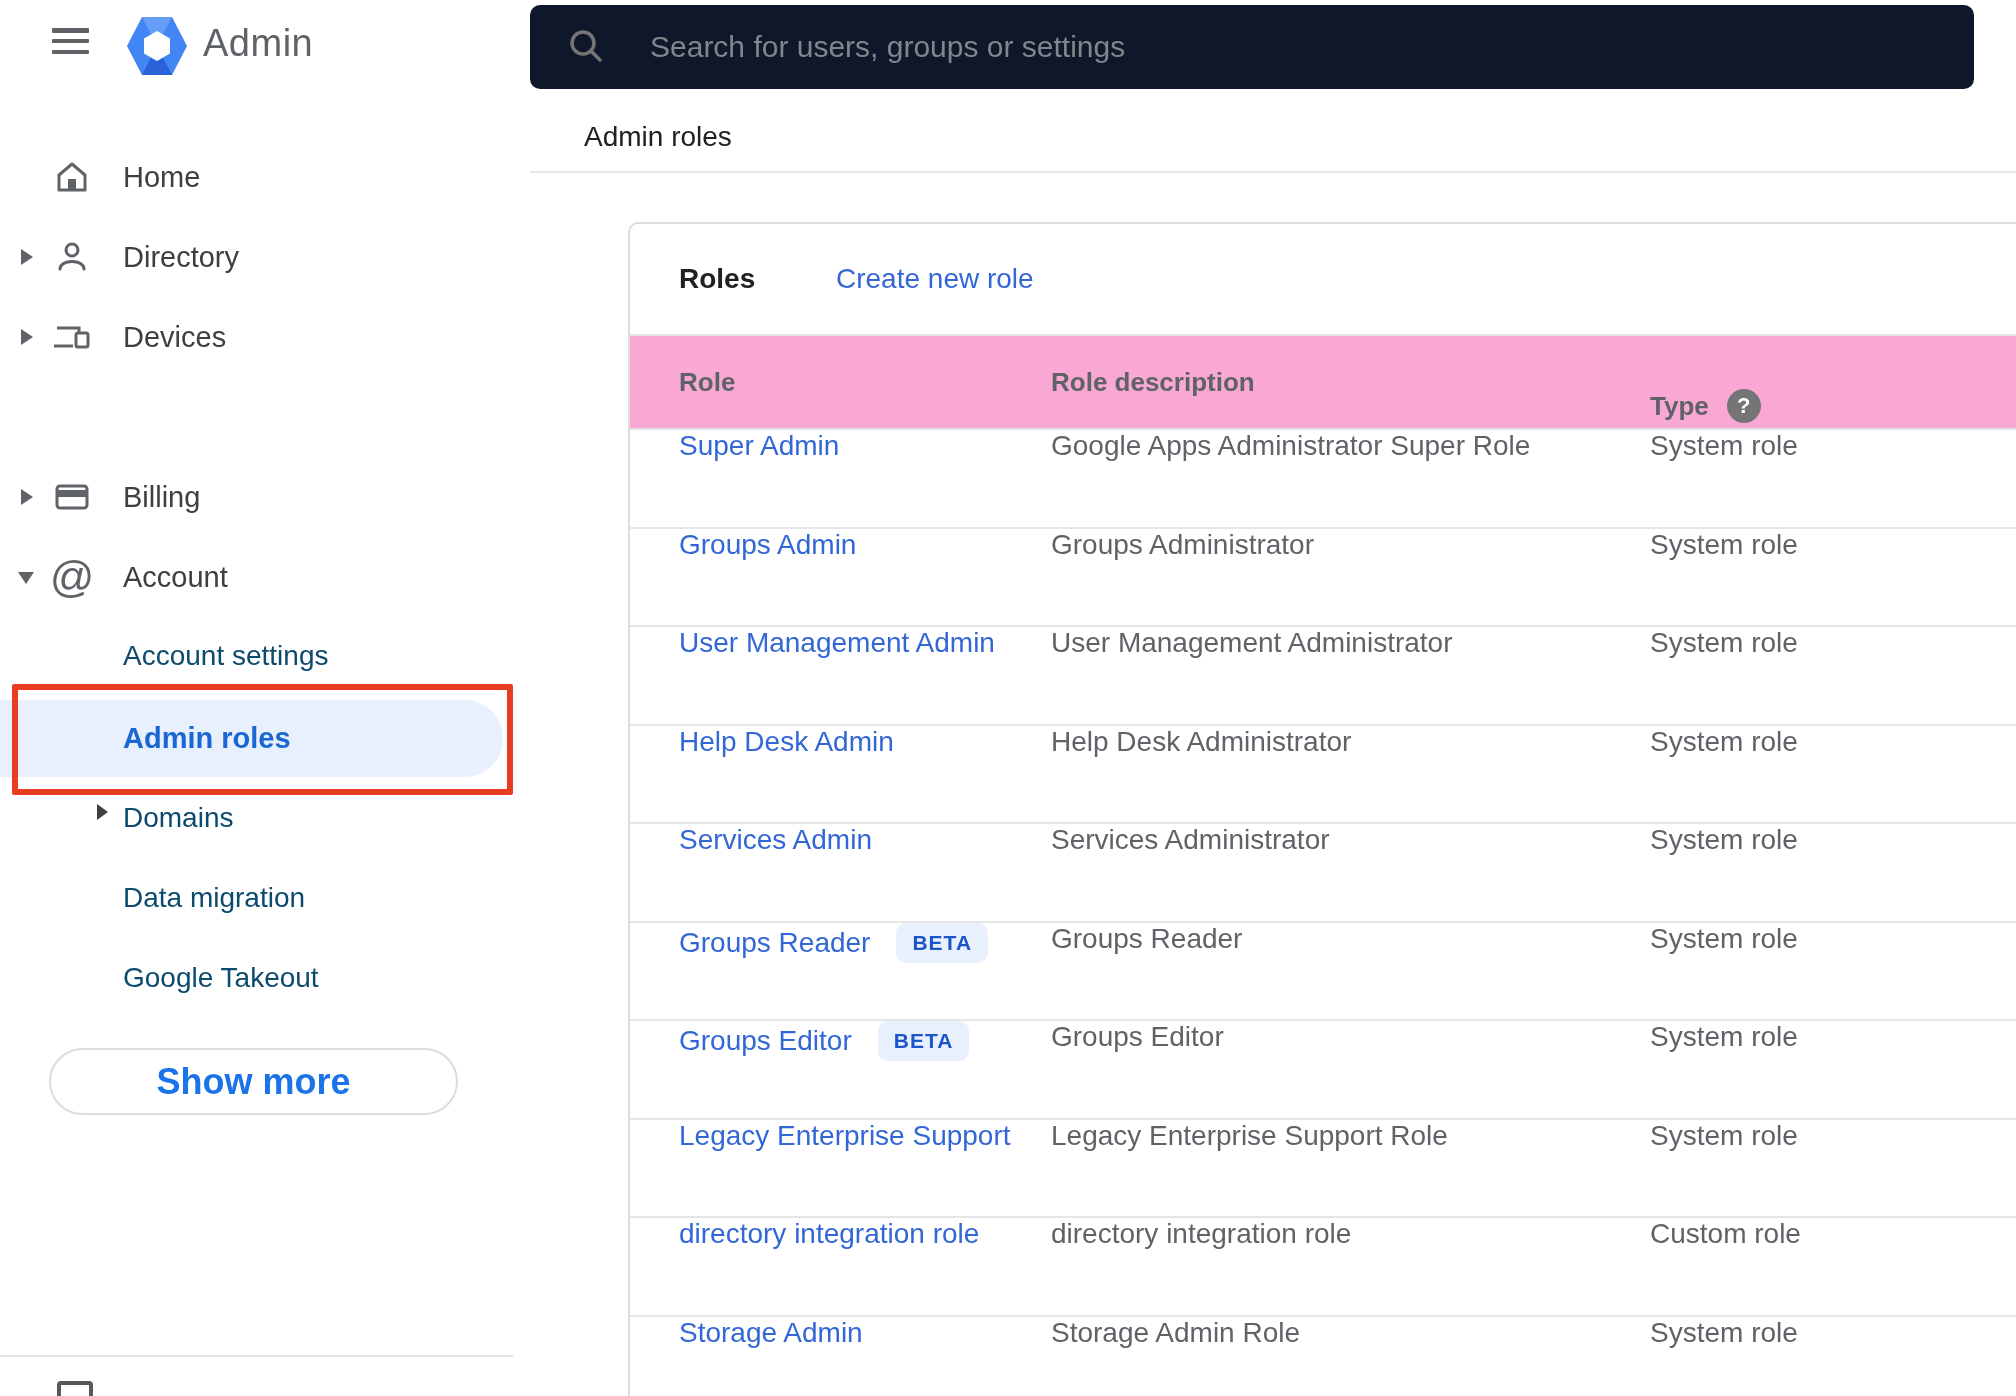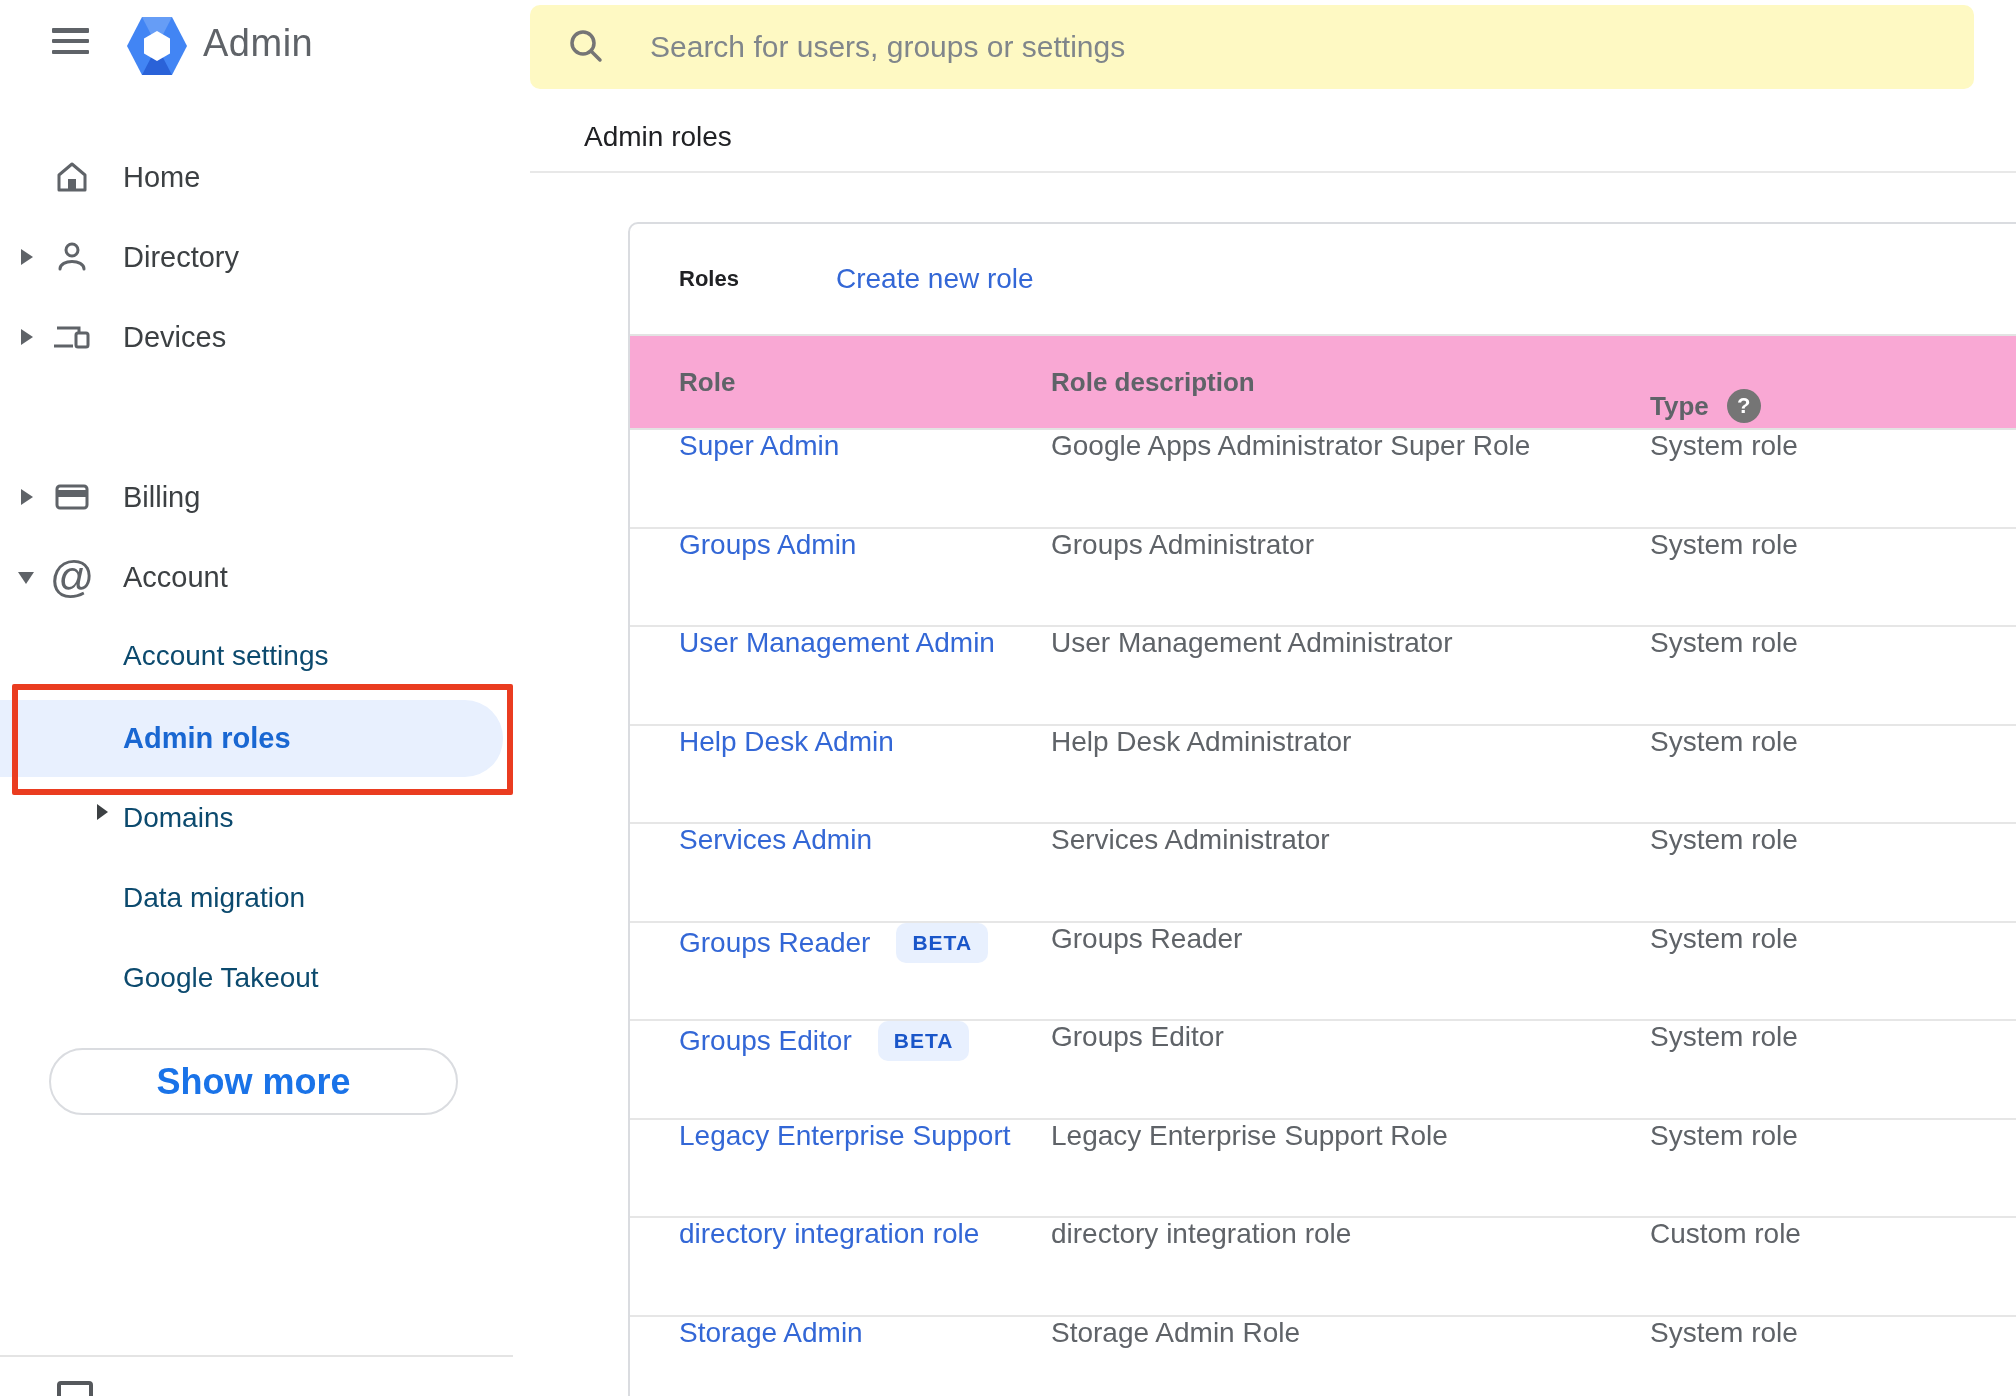--- a/index.html
+++ b/index.html
@@ -38,31 +38,31 @@
 
   .show-more { position:absolute; left:49px; top:1048px; width:409px; height:67px;
     background:#fff; border:2px solid #dadce0; border-radius:34px; cursor:pointer;
     font-family:"Liberation Sans", sans-serif; font-size:36px; font-weight:700; color:var(--show_more_blue); }
   .sb-divider { position:absolute; left:0; top:1355px; width:513px; height:2px; background:#e4e4e4; }
   .clipped-icon { position:absolute; left:57px; top:1381px; width:36px; height:26px;
     border:4px solid #55585c; border-radius:4px; }
 
   
   .searchbar { position:absolute; left:530px; top:5px; width:1444px; height:84px;
-    background:#fef9c3; border-radius:10px; display:flex; align-items:center; cursor:text; }
+    background:#0f172a; border-radius:10px; display:flex; align-items:center; cursor:text; }
   .searchbar svg { margin-left:36px; }
   .search-ph { margin-left:44px; font-size:30px; color:#80868b; }
 
   .page-title { position:absolute; left:584px; top:121px; font-size:28px; color:#202124; }
   .title-divider { position:absolute; left:530px; top:171px; width:1486px; height:2px; background:#e8e8e8; }
 
   .card { position:absolute; left:628px; top:222px; width:1390px; height:1180px;
     background:#fff; border:2px solid #dadce0; border-radius:10px 0 0 0; }
   .card-head { height:110px; display:flex; align-items:center; padding-left:49px; }
-  .card-title { width:157px; font-size:22px; font-weight:700; color:#202124; }
+  .card-title { width:157px; font-size:28px; font-weight:700; color:#202124; }
   .create-link { font-size:28px; color:var(--link_blue); cursor:pointer; text-decoration:none; }
 
   .thead { height:96px; background:#f9a8d4; border-top:2px solid #e3e3e3; border-bottom:2px solid #e3e3e3;
     display:flex; align-items:center; padding-left:49px; font-size:26px; font-weight:700; color:#5f6368; }
   .col-role { width:372px; }
   .col-desc { width:599px; }
   .col-type { display:flex; align-items:center; gap:18px;margin-top:48px; }
   .help-badge { width:34px; height:34px; border-radius:50%; background:#757575; color:#fff;
     font-size:22px; font-weight:700; display:flex; align-items:center; justify-content:center; cursor:pointer; }
 

